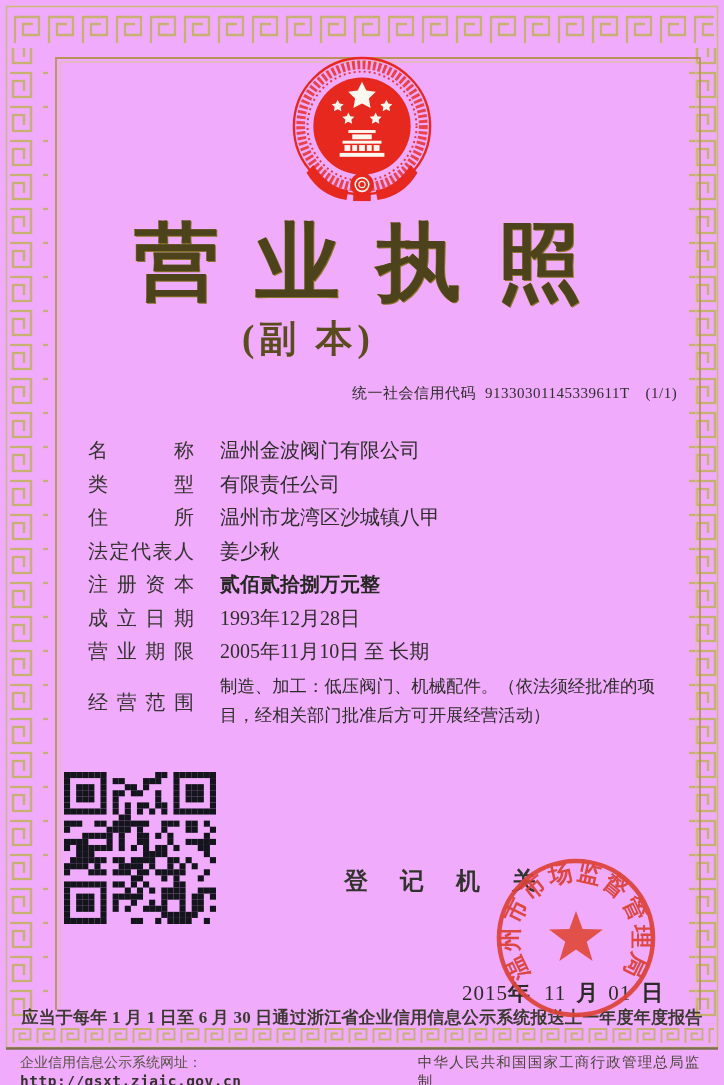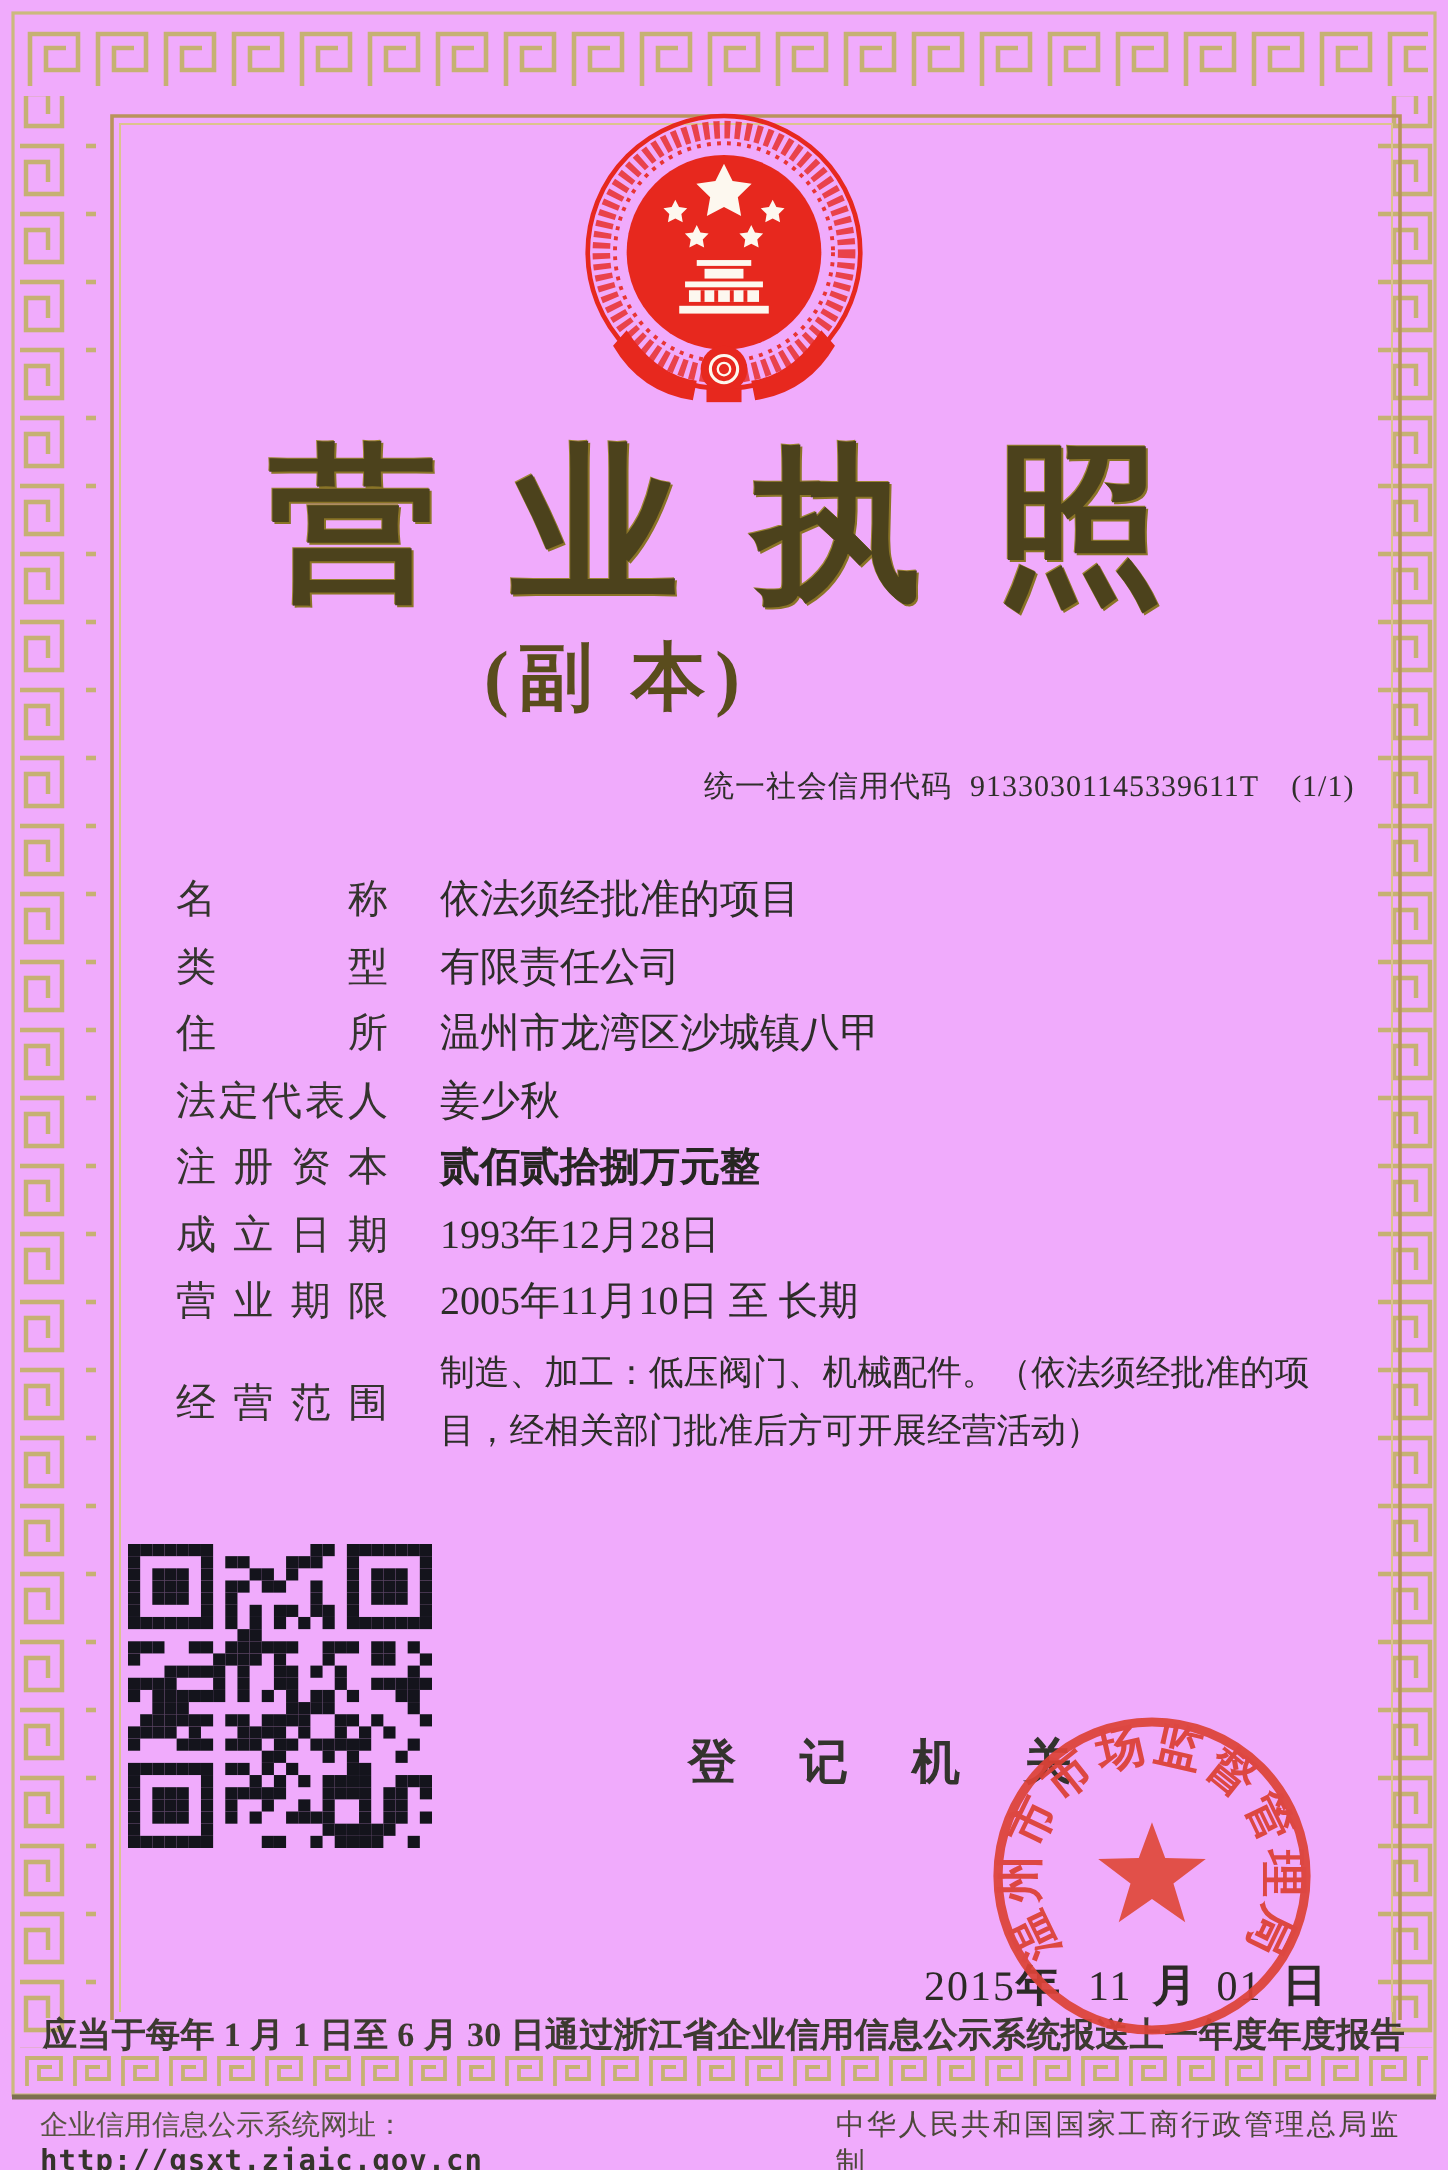--- a/index.html
+++ b/index.html
@@ -106,21 +106,21 @@
   <div class="abs title">营 业 执 照</div>
   <div class="abs subtitle">(副 本)</div>
 
   <div class="abs credit-line">
     <span>统一社会信用代码</span><span class="code">91330301145339611T</span><span class="pageno">(1/1)</span>
   </div>
 
   <div class="abs fields">
     <div class="field-row">
       <span class="flabel">名称</span>
-      <span class="fvalue">依法须经批准的项目</span>
+      <span class="fvalue">温州金波阀门有限公司</span>
     </div>
     <div class="field-row">
       <span class="flabel">类型</span>
       <span class="fvalue">有限责任公司</span>
     </div>
     <div class="field-row">
       <span class="flabel">住所</span>
       <span class="fvalue">温州市龙湾区沙城镇八甲</span>
     </div>
     <div class="field-row">

